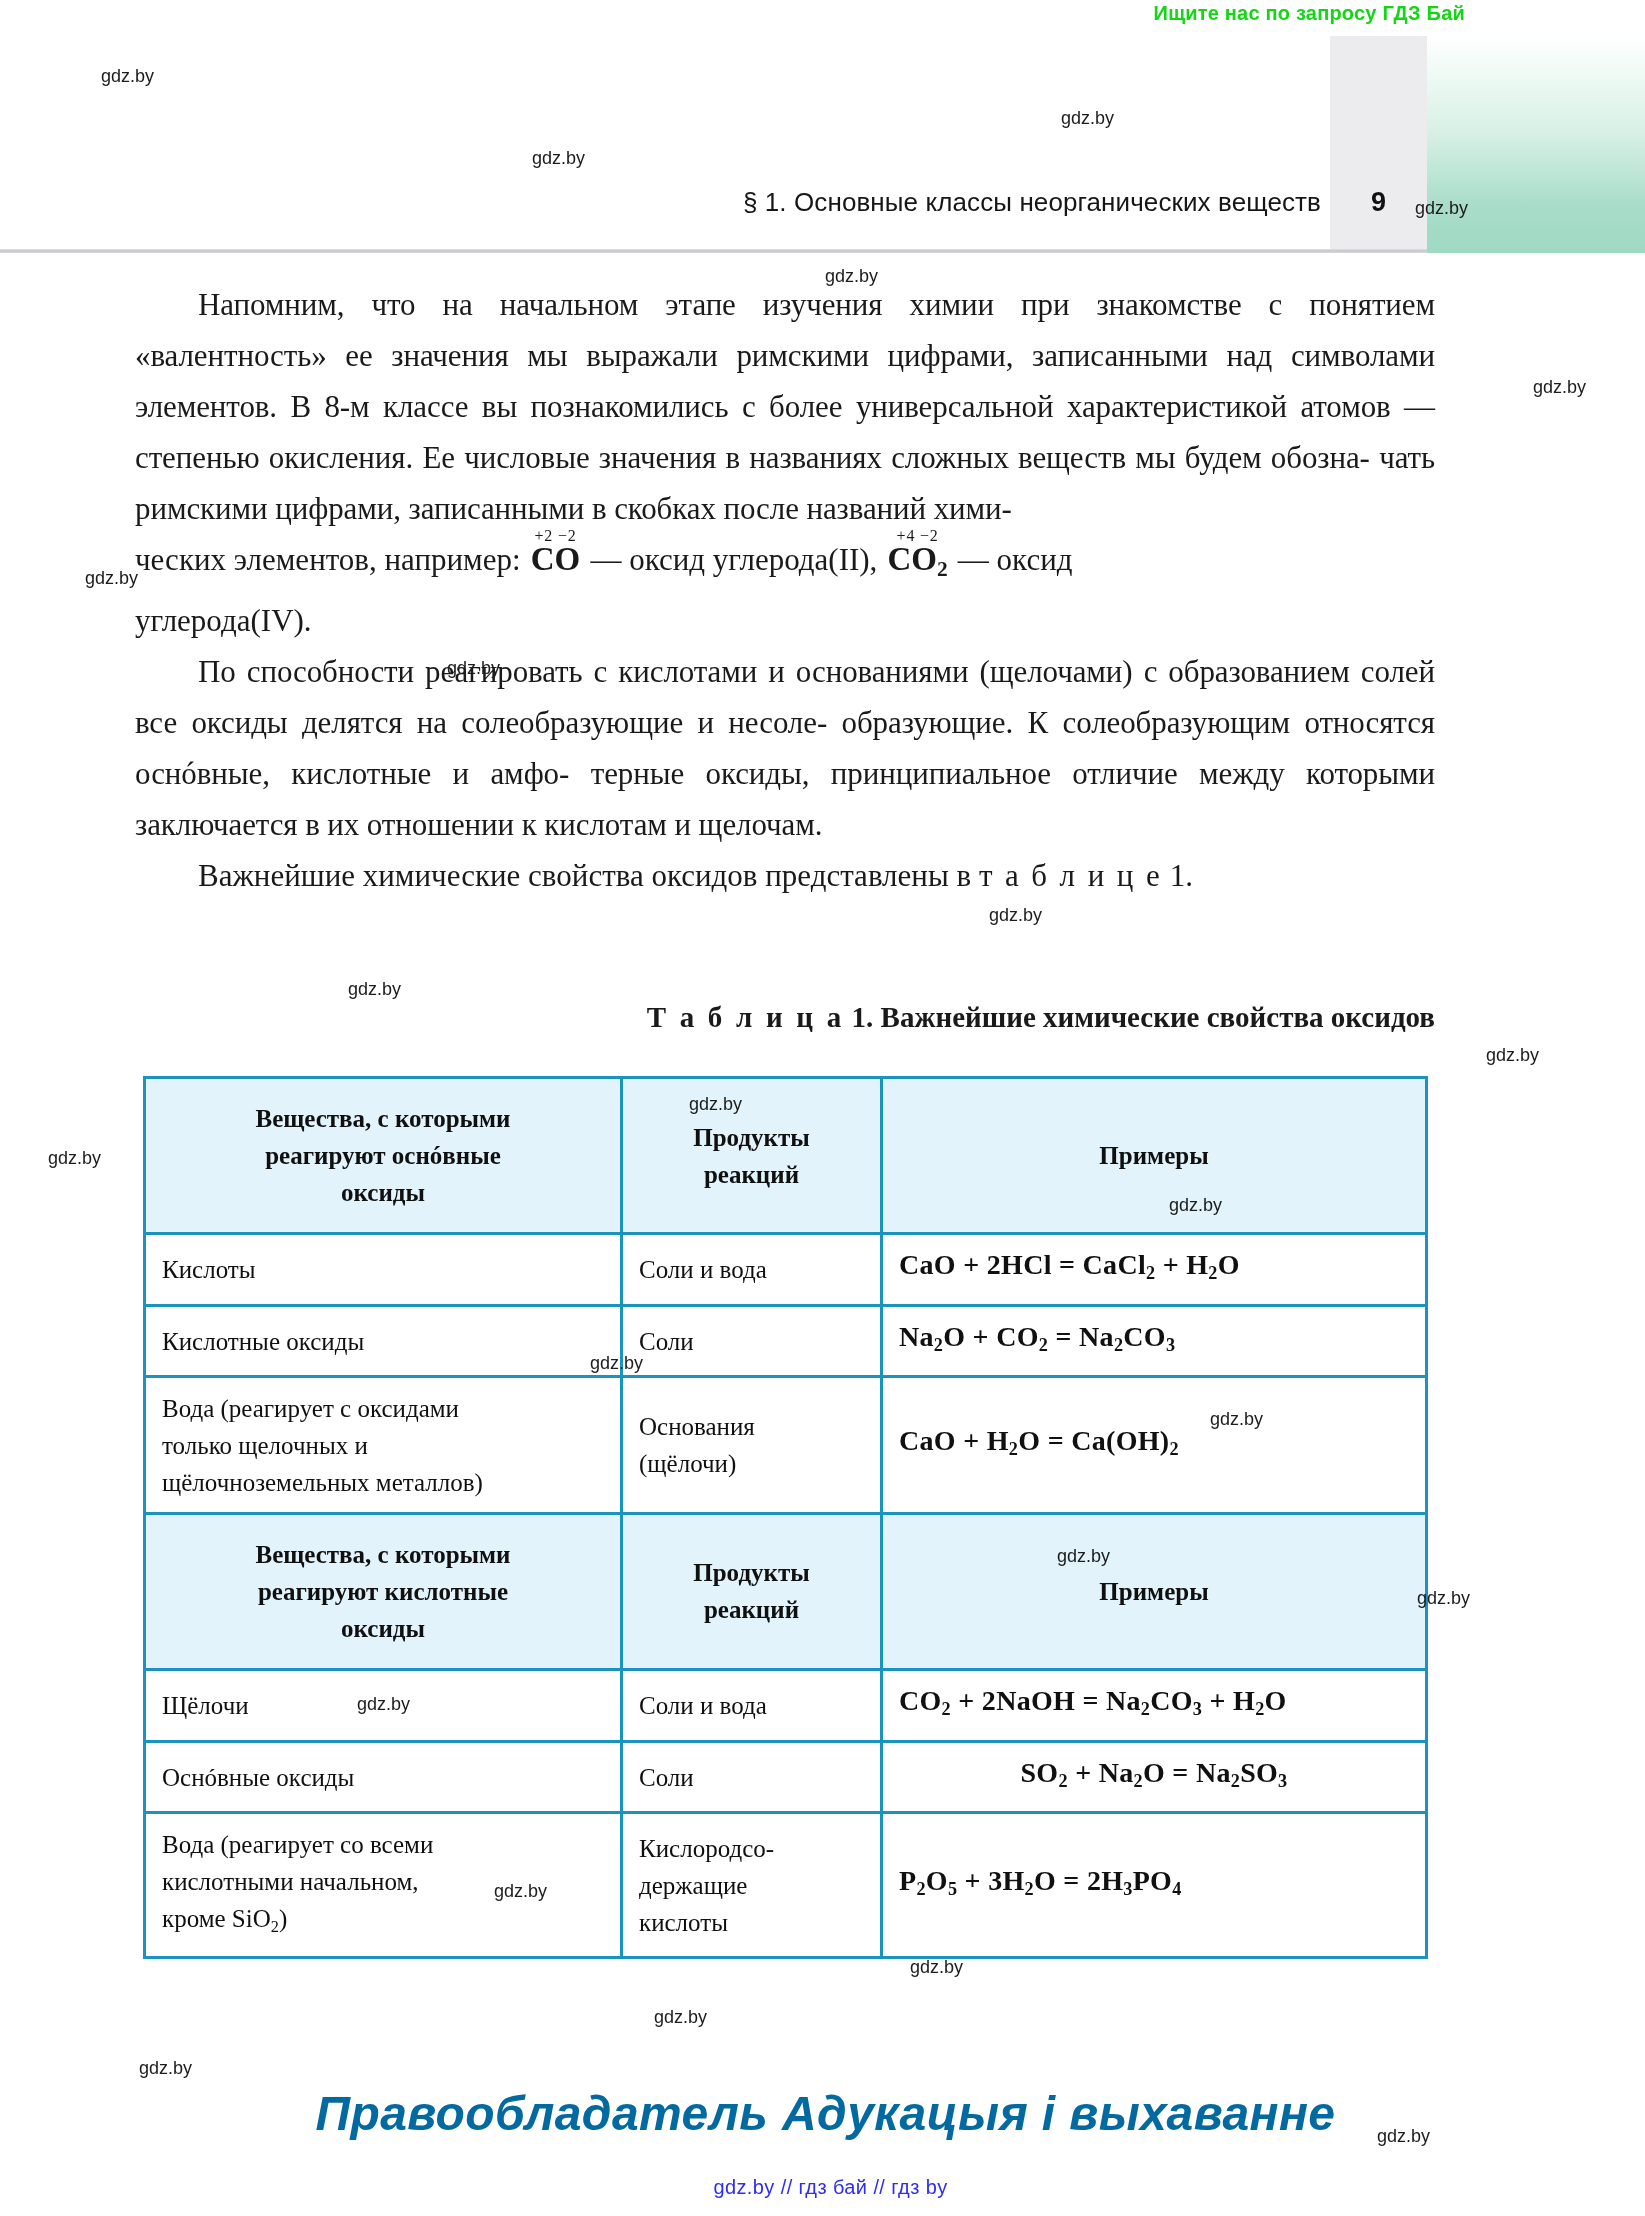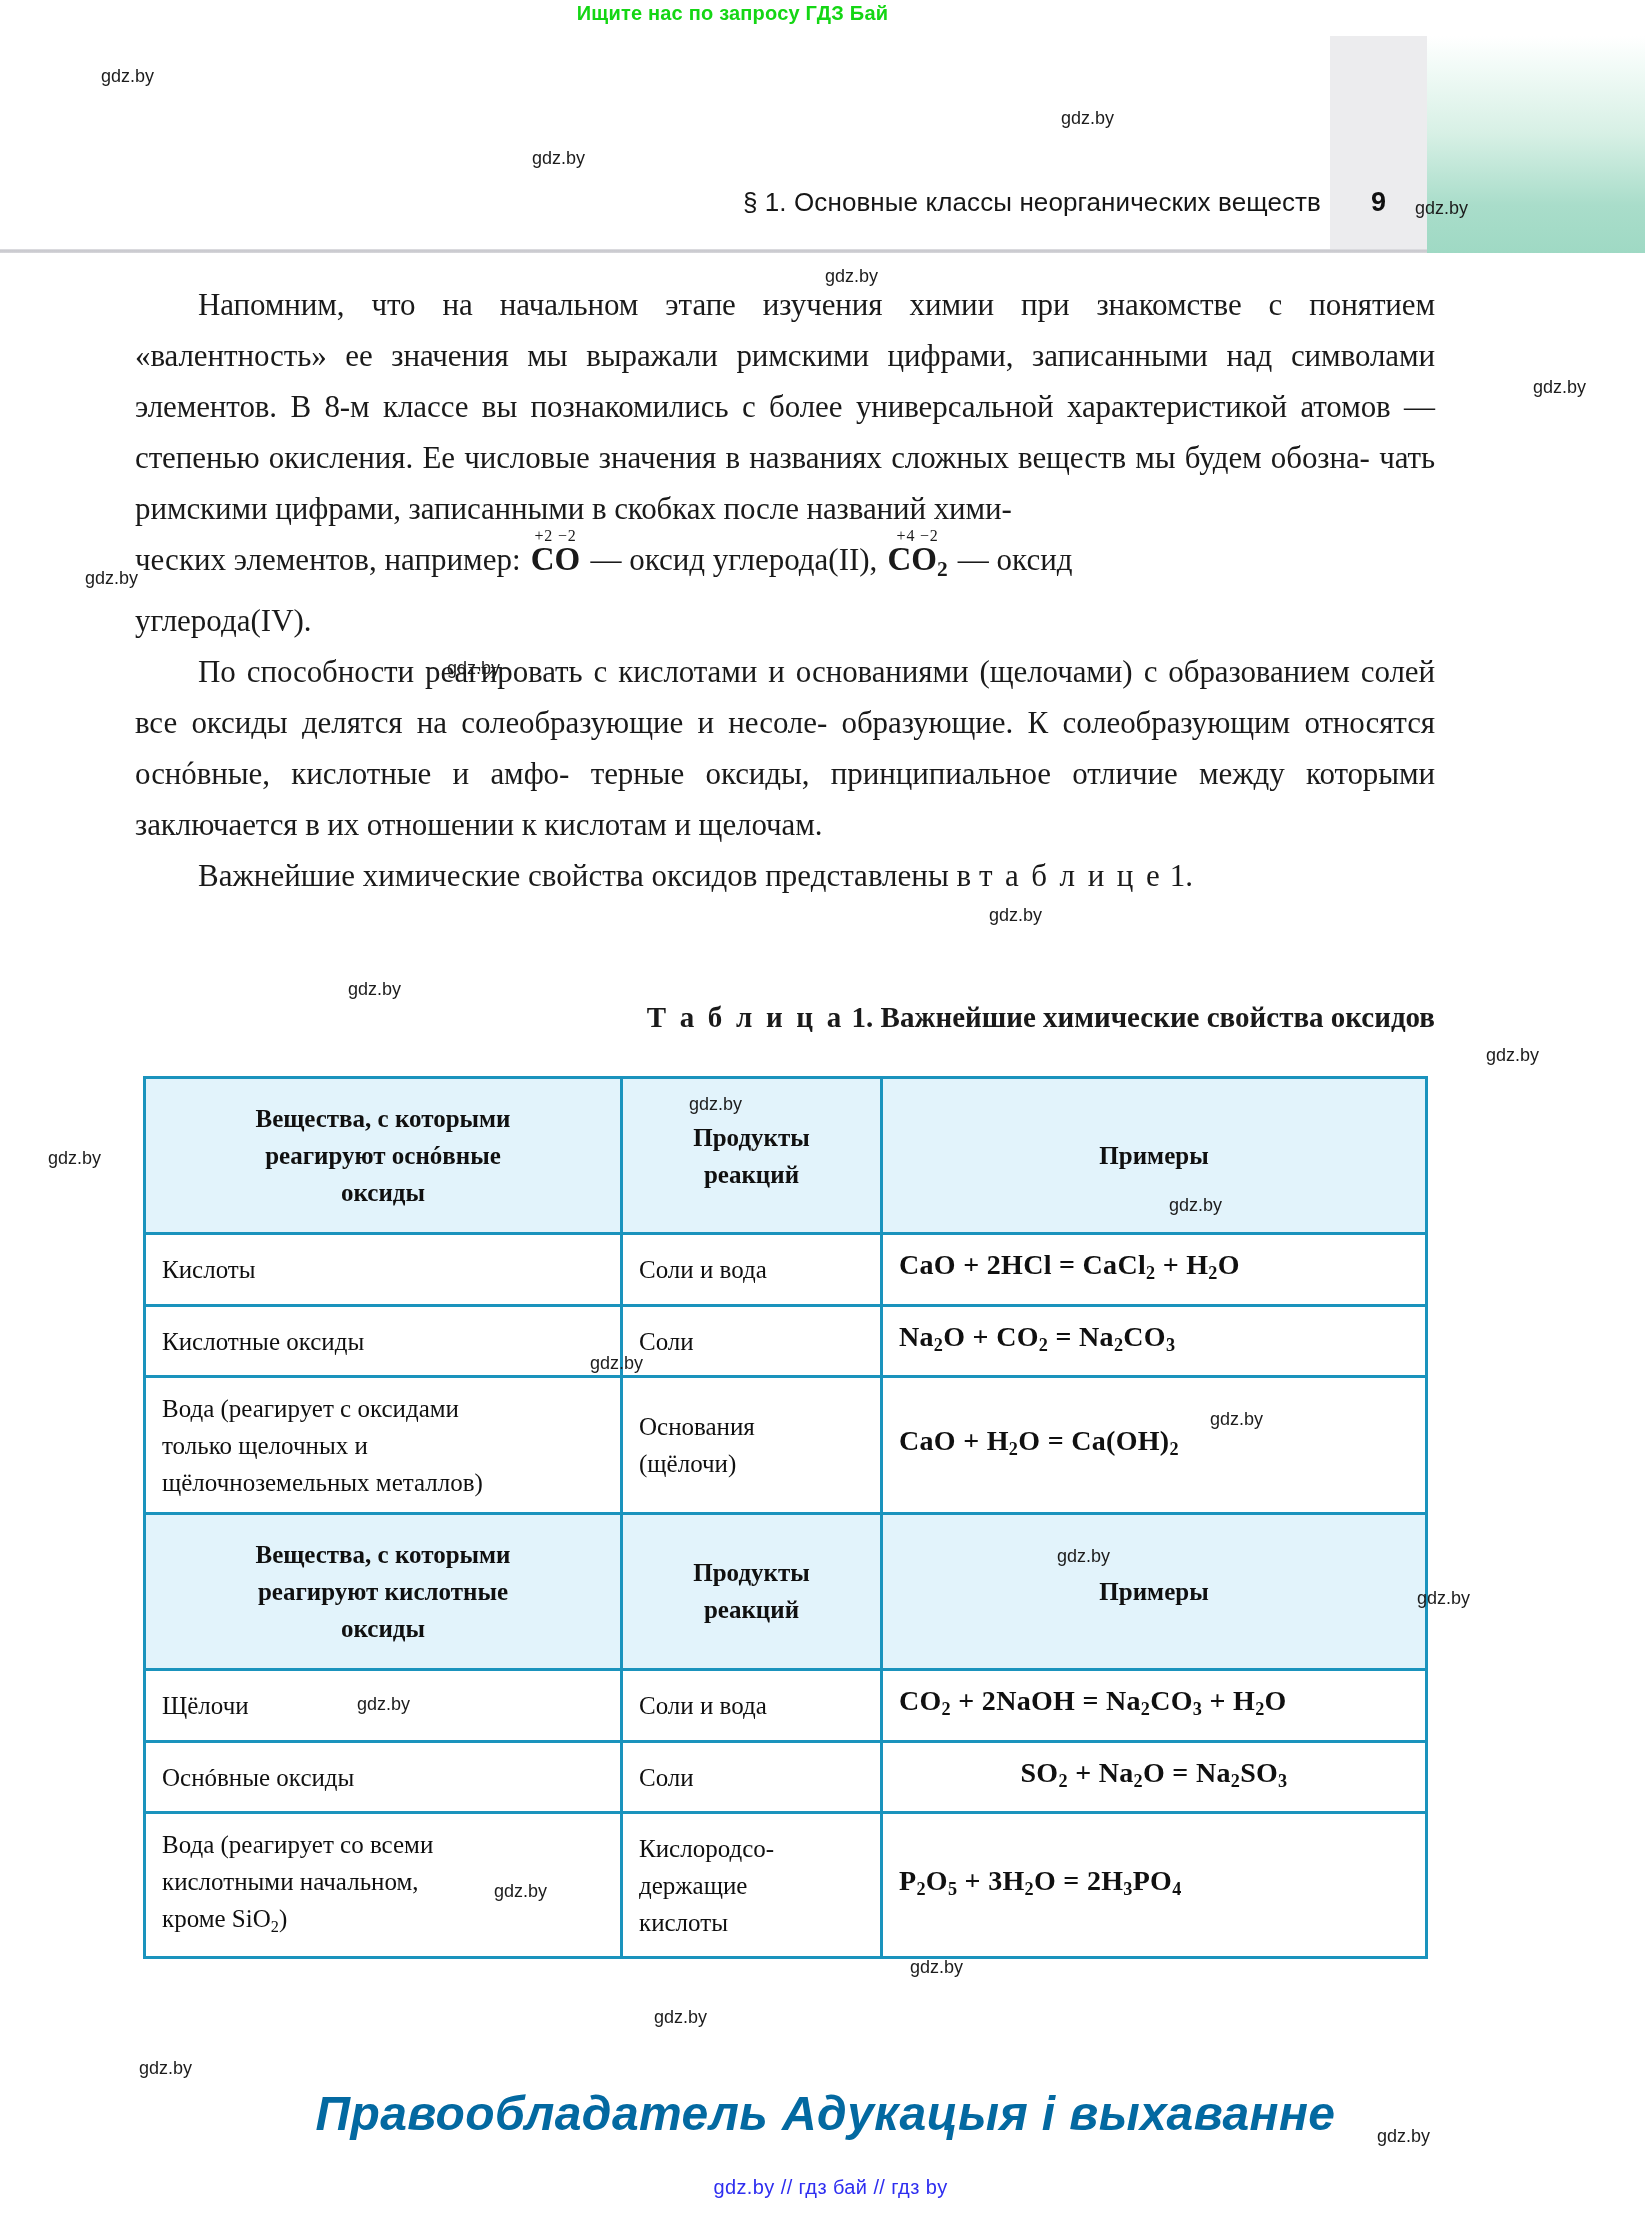--- a/index.html
+++ b/index.html
@@ -16,21 +16,21 @@
     font-family: "Liberation Serif", "DejaVu Serif", serif;
     color: #1a1a1a;
   }
 
   
   .promo-line {
     position: absolute;
     top: 2.4px;
     left: 0;
     width: 1465px;
-    text-align: center;
+    text-align: right;
     font-family: "Liberation Sans", sans-serif;
     font-size: 20px;
     font-weight: bold;
     color: #14d614;
     letter-spacing: 0.2px;
   }
 
   
   .corner-grey {
     position: absolute;

